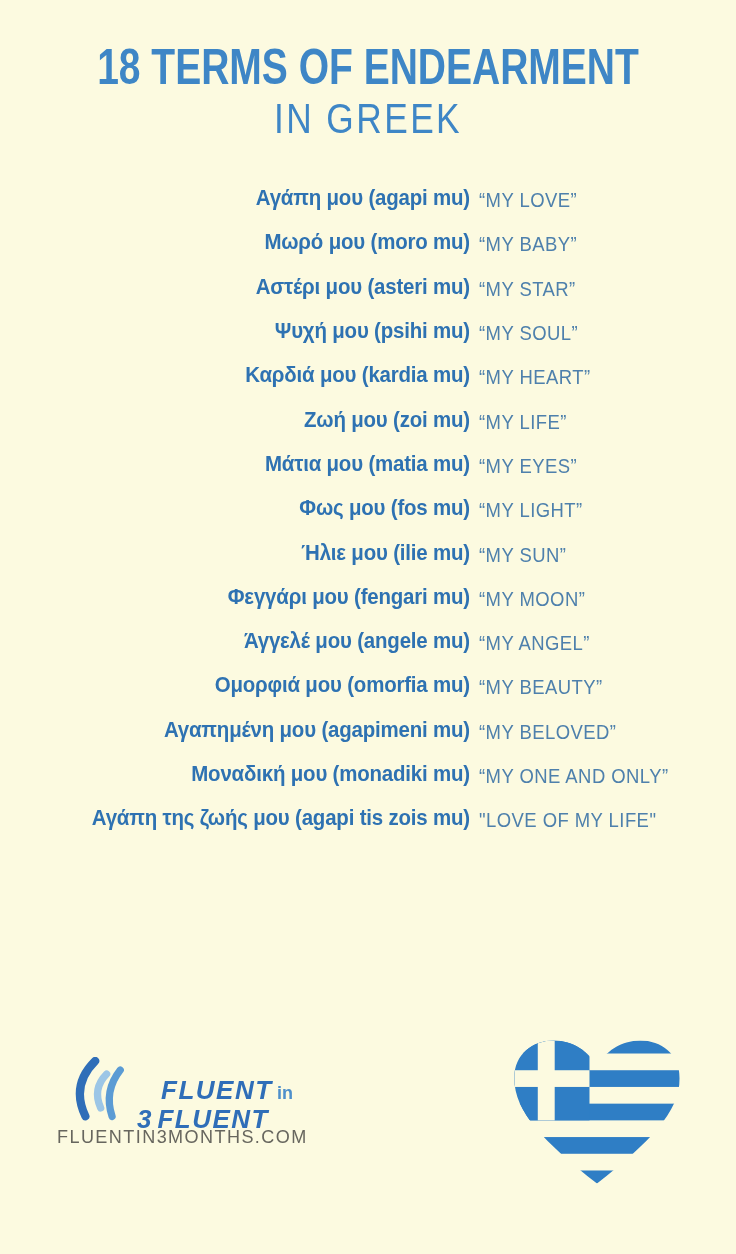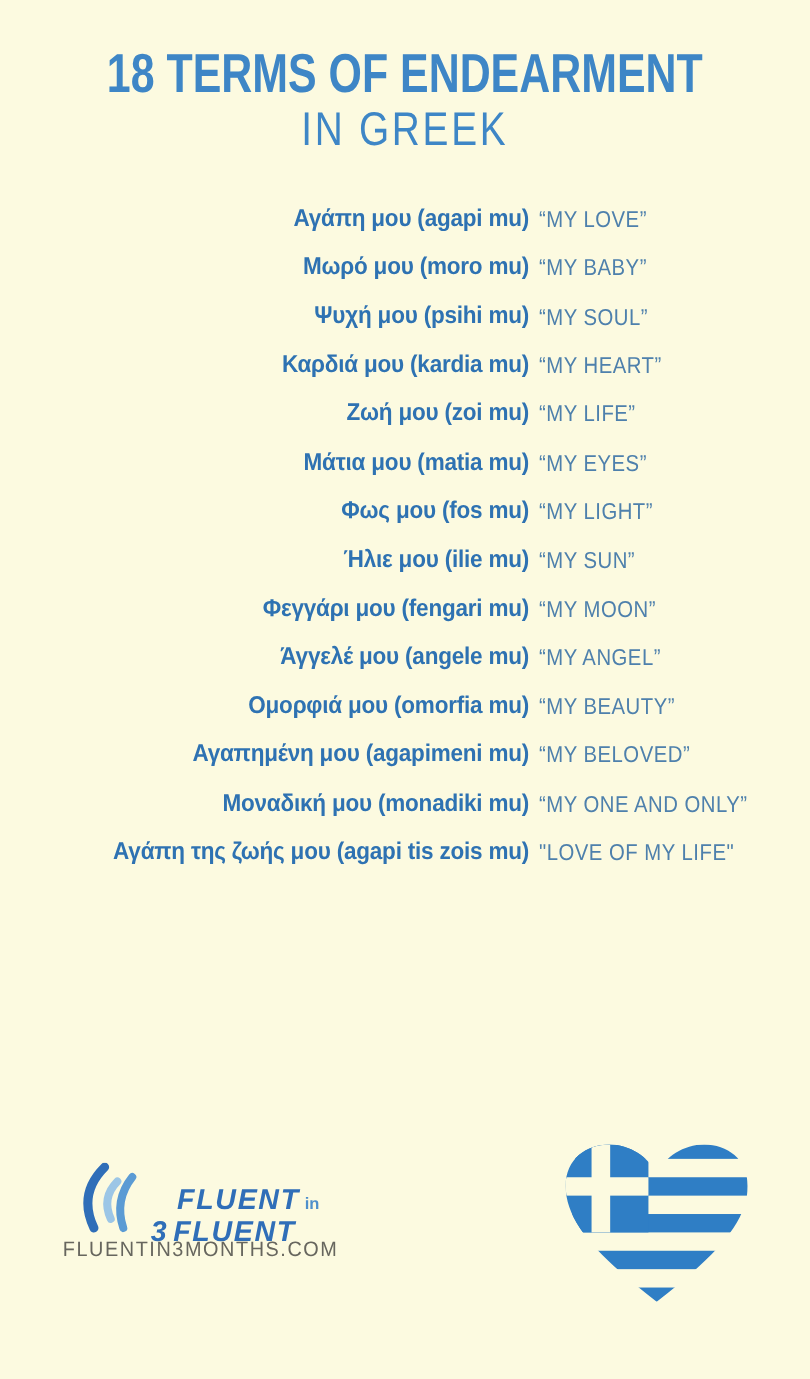--- a/index.html
+++ b/index.html
@@ -41,21 +41,20 @@
     transform: scaleX(0.82);
     transform-origin: 50% 50%;
     white-space: nowrap;
   }
 
   
   .terms-list {
     position: absolute;
     top: 176px; left: 0;
     width: 616px;
-    margin-left: 11px;
   }
   .term-row {
     height: 44.3px;
     display: flex;
     align-items: center;
   }
   .greek-term {
     flex: 0 0 470px;
     text-align: right;
     font-size: 22px;
@@ -97,21 +96,21 @@
   }
   .logo-line1 { margin-left: 24px; }
   .logo-fluent, .logo-months, .logo-three {
     font-size: 26px;
     font-weight: 800;
     letter-spacing: 1.5px;
     color: var(--logo-blue, #2F6EB8);
     font-style: italic;
   }
   .logo-in {
-    font-size: 15px;
+    font-size: 18px;
     font-weight: 700;
     color: var(--logo-in-blue, #4E8FCB);
   }
   .logo-line2 { margin-top: 3px; }
   .website-url {
     position: absolute;
     left: 0px; top: 74px;
     font-size: 19px;
     font-weight: 400;
     letter-spacing: 1.5px;
@@ -144,20 +143,24 @@
     <div class="term-row">
       <div class="greek-term">Αγάπη μου (agapi mu)</div>
       <div class="english-translation">“MY LOVE”</div>
     </div>
 
     <div class="term-row">
       <div class="greek-term">Μωρό μου (moro mu)</div>
       <div class="english-translation">“MY BABY”</div>
     </div>
 
+    <div class="term-row">
+      <div class="greek-term">Αστέρι μου (asteri mu)</div>
+      <div class="english-translation">“MY STAR”</div>
+    </div>
 
     <div class="term-row">
       <div class="greek-term">Ψυχή μου (psihi mu)</div>
       <div class="english-translation">“MY SOUL”</div>
     </div>
 
     <div class="term-row">
       <div class="greek-term">Καρδιά μου (kardia mu)</div>
       <div class="english-translation">“MY HEART”</div>
     </div>

